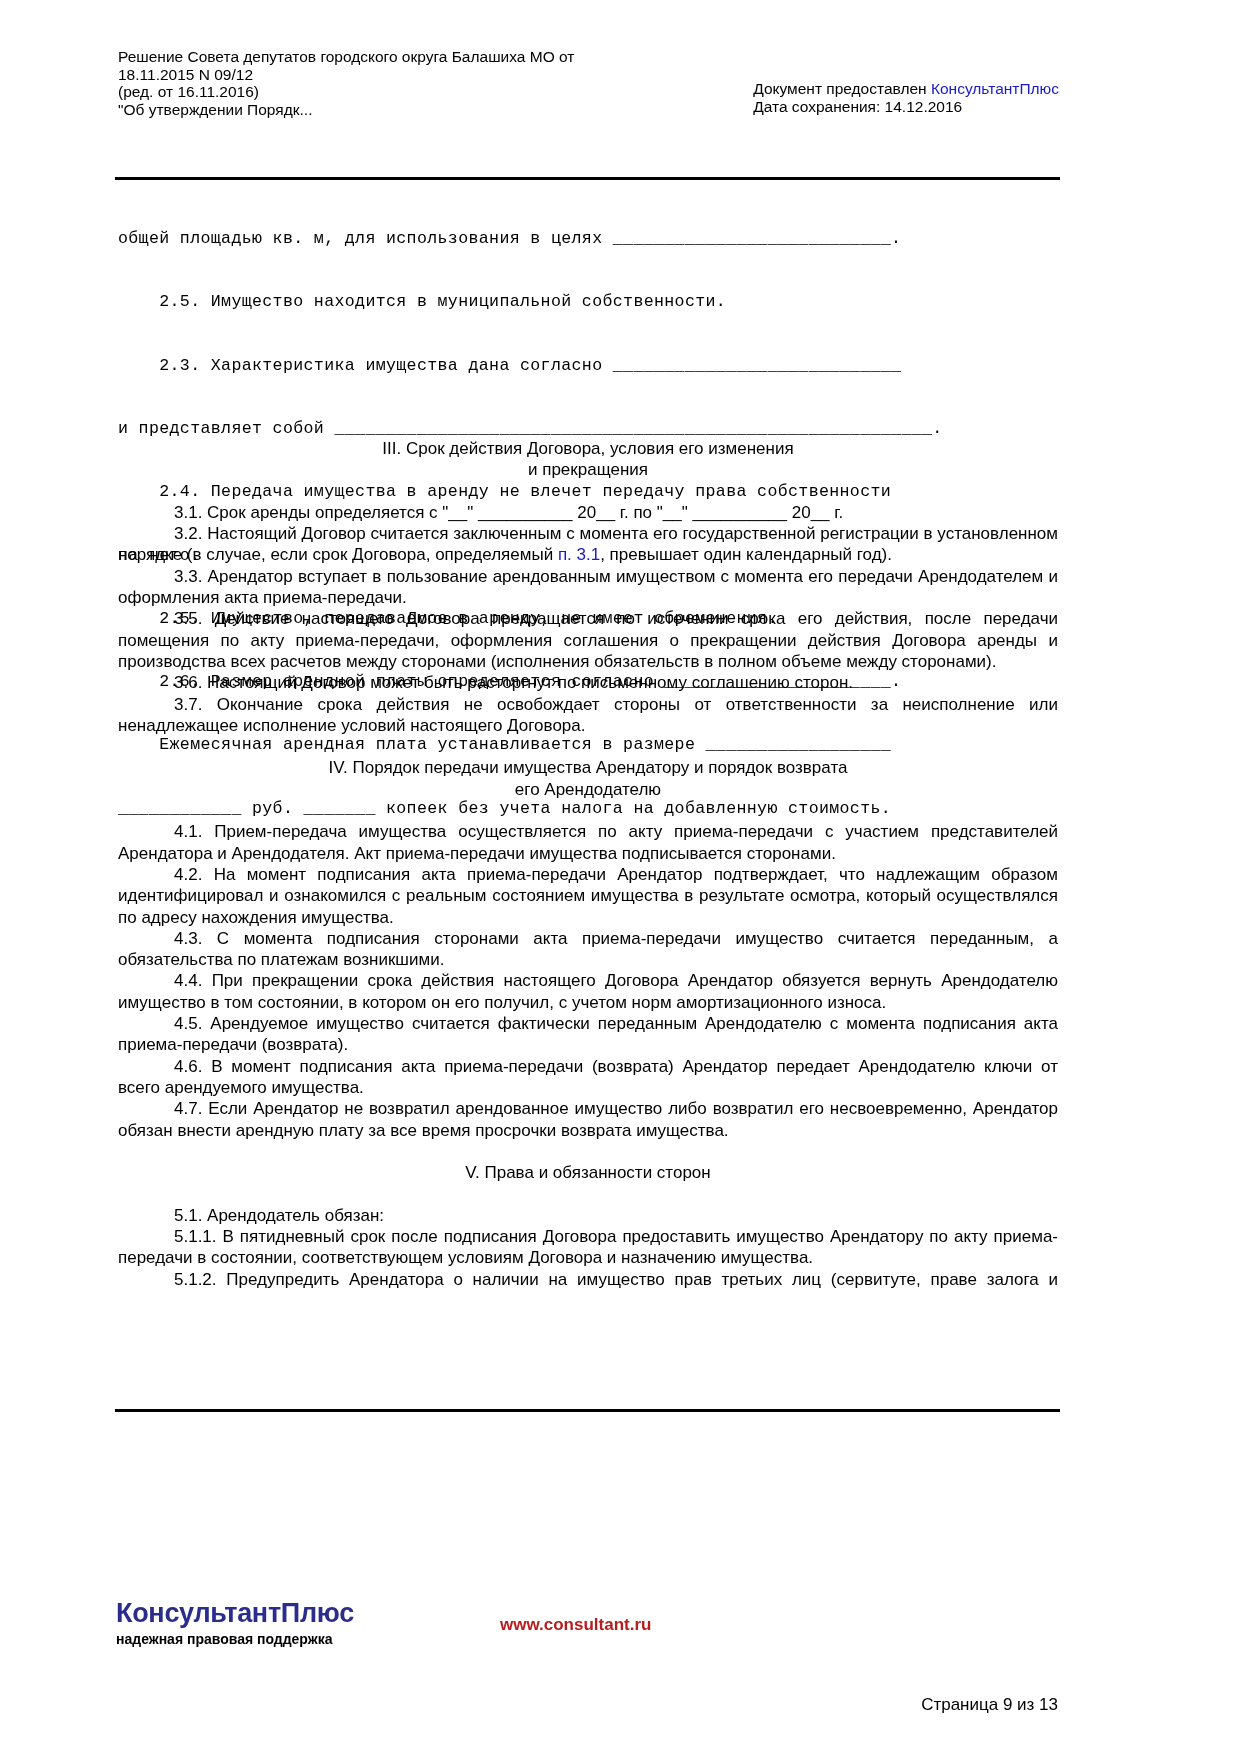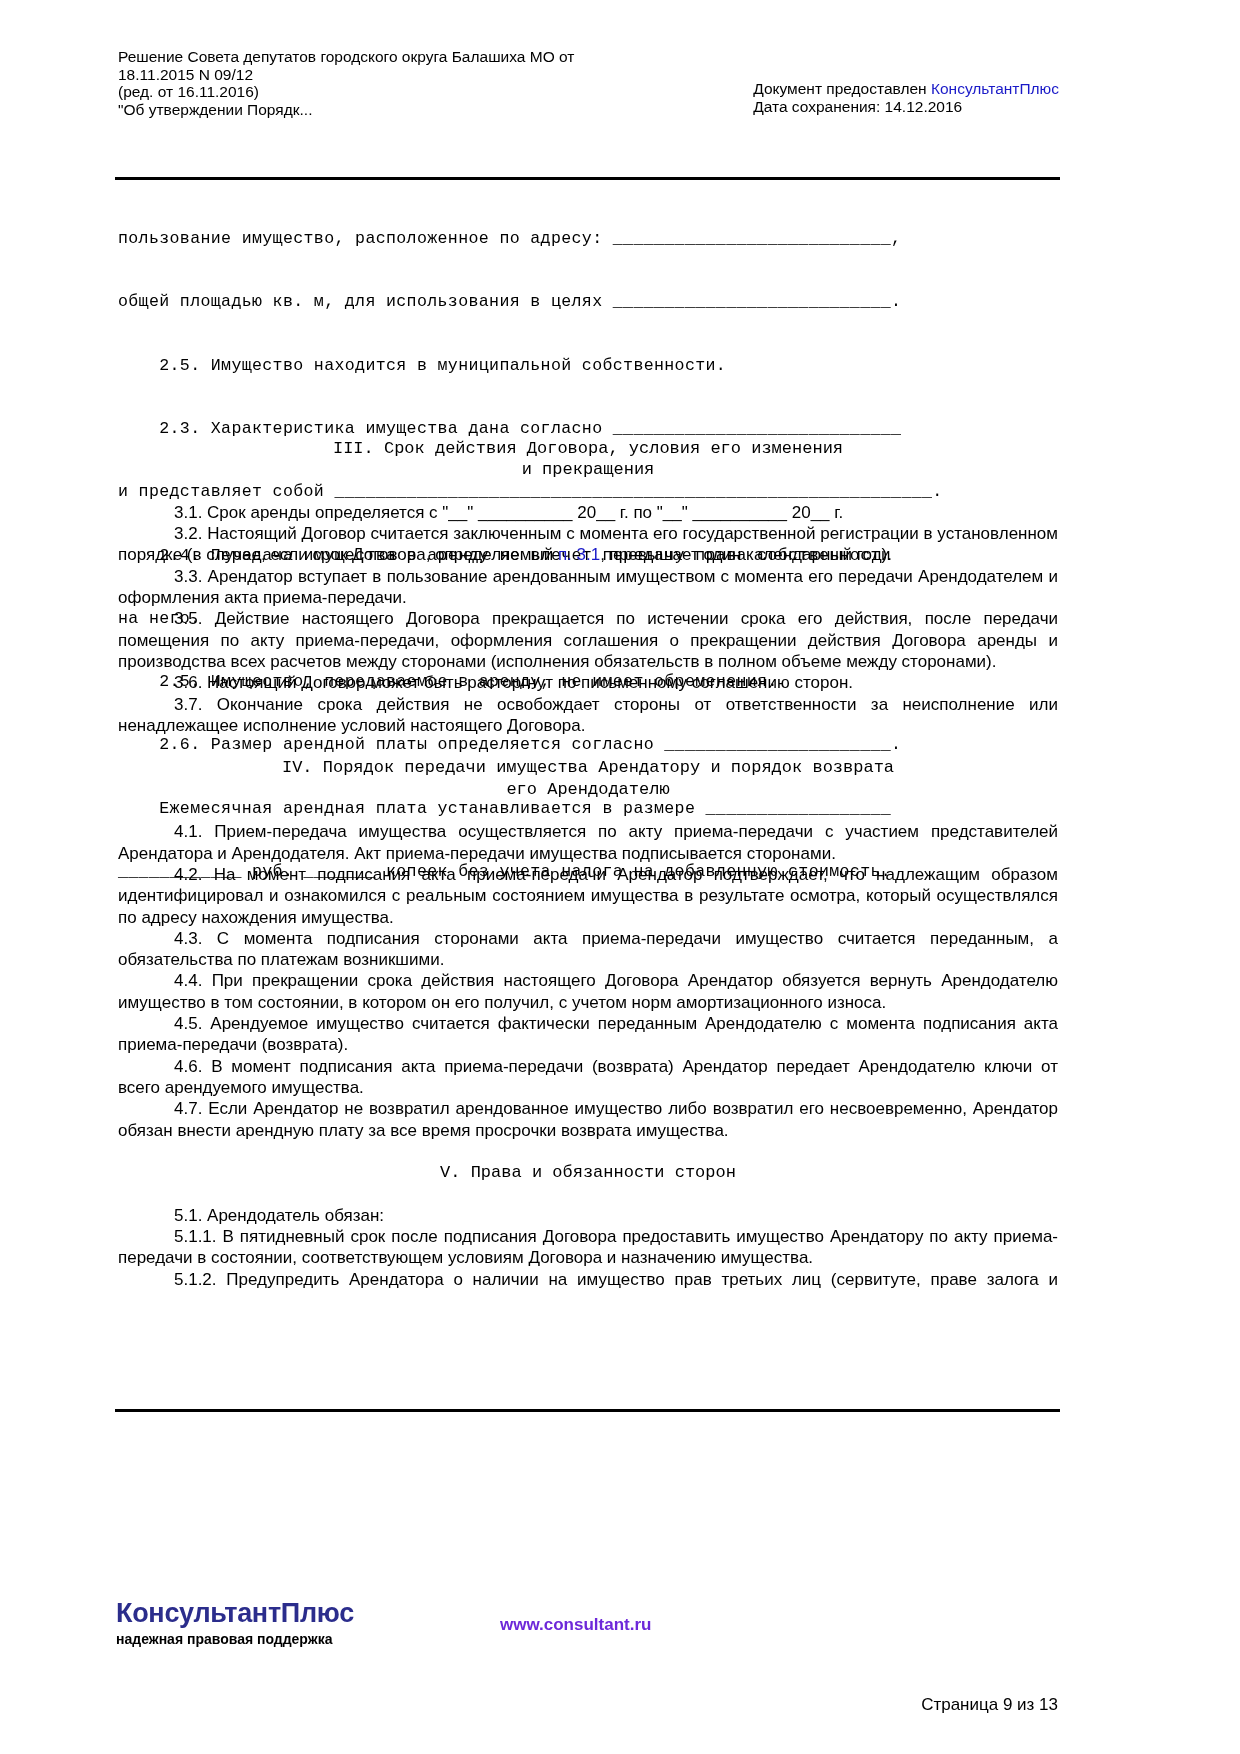--- a/index.html
+++ b/index.html
@@ -9,49 +9,48 @@
     .hdr-right { position: absolute; right: 181px; top: 80px; font-size: 15.5px; line-height: 17.5px; text-align: left; margin-left: 44px; }
     .hdr-right .brand { color: #1a1ac8; }
     .rule { position: absolute; left: 115px; width: 945px; height: 3px; background: #000; }
     .rule.top { top: 177px; }
     .rule.bottom { top: 1409px; }
 
     .mono { position: absolute; left: 118px; top: 186px; width: 945px; font-family: "Liberation Mono", monospace; font-size: 16.6px; line-height: 21.1px; white-space: pre; letter-spacing: 0.35px; }
     .mono div { height: 21.1px; }
 
     .body { position: absolute; left: 118px; top: 438px; width: 940px; font-size: 17px; line-height: 21.3px; }
-    .section-title { text-align: center; margin: 0; font-family: Liberation Mono, monospace; }
+    .section-title { text-align: center; margin: 0; }
     .gap { height: 21.3px; }
     .p { text-align: justify; text-indent: 56px; margin: 0; }
     .p.last-left { text-align-last: left; }
     .link { color: #1a1ac8; }
 
     .footer-brand { position: absolute; left: 116px; top: 1598px; }
     .footer-brand .logo { font-size: 27px; font-weight: bold; color: #2b2d8c; line-height: 30px; letter-spacing: -0.3px; }
     .footer-brand .tag { font-size: 14px; font-weight: bold; color: #000; line-height: 18px; margin-top: 2px; }
-    .footer-url { position: absolute; left: 500px; top: 1615px; font-size: 17px; font-weight: bold; color: #6d28d9; }
+    .footer-url { position: absolute; left: 500px; top: 1615px; font-size: 17px; font-weight: bold; color: #b91c1c; }
     .footer-page { position: absolute; right: 182px; top: 1695px; font-size: 17px; }
   </style>
 </head>
 <body>
 
 <div class="hdr-left">
   <div>Решение Совета депутатов городского округа Балашиха МО от</div>
   <div>18.11.2015 N 09/12</div>
   <div>(ред. от 16.11.2016)</div>
   <div>"Об утверждении Порядк...</div>
 </div>
 <div class="hdr-right">
   <div><span>Документ предоставлен </span><span class="brand">КонсультантПлюс</span></div>
   <div>Дата сохранения: 14.12.2016</div>
 </div>
 <div class="rule top"></div>
 
 <div class="mono">
-  <div>пользование имущество, расположенное по адресу: ___________________________,</div>
   <div>общей площадью кв. м, для использования в целях ___________________________.</div>
   <div>    2.5. Имущество находится в муниципальной собственности.</div>
   <div>    2.3. Характеристика имущества дана согласно ____________________________</div>
   <div>и представляет собой __________________________________________________________.</div>
   <div>    2.4. Передача имущества в аренду не влечет передачу права собственности</div>
   <div>на него.</div>
   <div>    2.5. Имущество, передаваемое в аренду, не имеет обременения.</div>
   <div>    2.6. Размер арендной платы определяется согласно ______________________.</div>
   <div>    Ежемесячная арендная плата устанавливается в размере __________________</div>
   <div>____________ руб. _______ копеек без учета налога на добавленную стоимость.</div>

